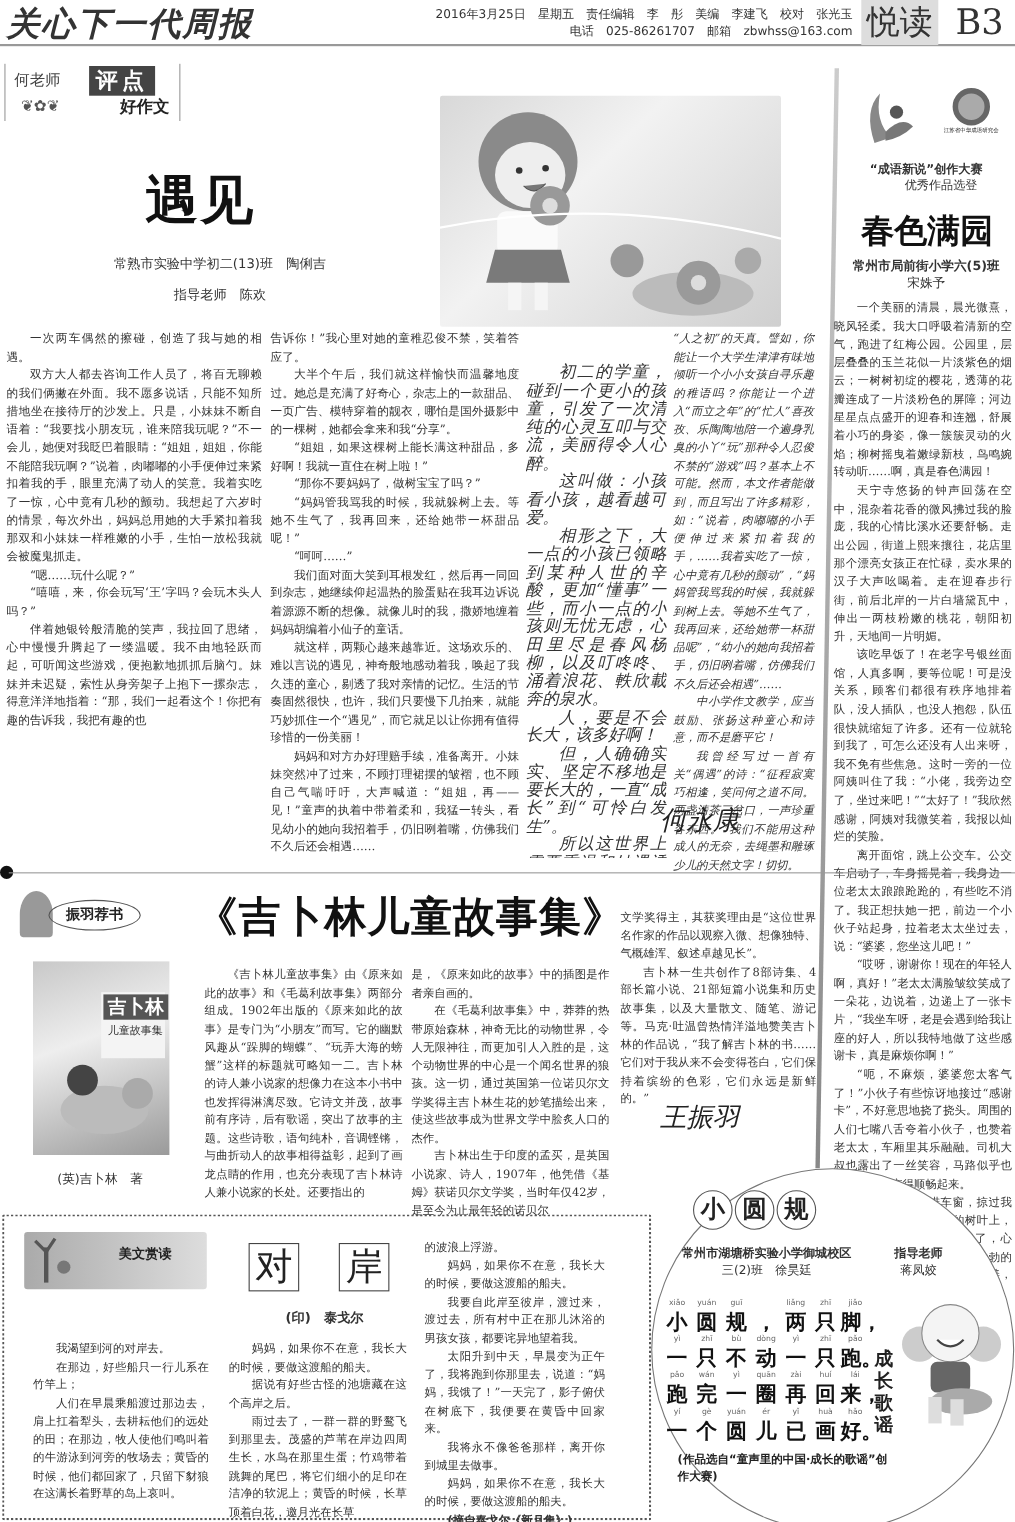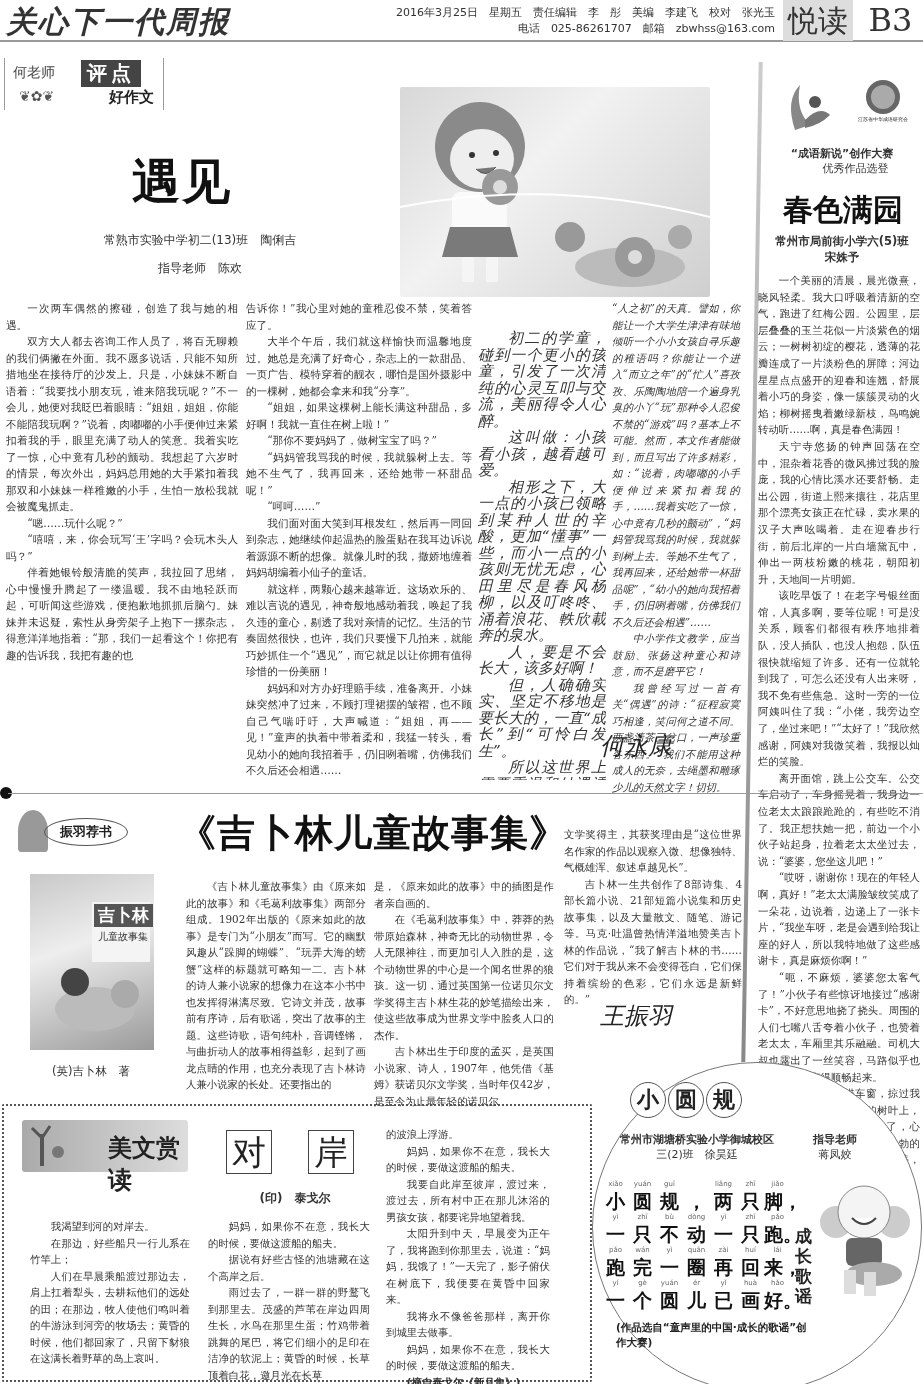--- a/index.html
+++ b/index.html
@@ -122,21 +122,21 @@
     </svg>
 </div>
 <div class="abs" style="left:858px;top:80px;width:50px;height:55px;text-align:center">
   <div style="width:34px;height:34px;margin:0 auto;border-radius:50%;border:5px solid #666;background:#aaa"></div>
   <div style="font-size:5px;line-height:6px;margin-top:2px">江苏省中华成语研究会</div>
 </div>
 <div class="abs cap" style="left:762px;top:146px;width:160px;font-weight:bold;font-size:11px">“成语新说”创作大赛</div>
 <div class="abs cap" style="left:762px;top:161px;width:187px;font-weight:normal;font-size:11px">优秀作品选登</div>
 <div class="abs title-big" style="left:768px;top:190px;width:150px;text-align:center;font-size:30px">春色满园</div>
 <div class="abs cap" style="left:762px;top:234px;width:160px;font-weight:bold;font-size:11.5px">常州市局前街小学六(5)班</div>
-<div class="abs cap" style="left:762px;top:250px;width:160px;font-weight:bold;font-size:11.5px">宋姝予</div>
+<div class="abs cap" style="left:762px;top:250px;width:160px;font-weight:normal;font-size:11.5px">宋姝予</div>
 <div class="abs col" style="left:758px;top:272px;width:162px;font-size:10.4px;line-height:16.6px">
   <p>一个美丽的清晨，晨光微熹，晓风轻柔。我大口呼吸着清新的空气，跑进了红梅公园。公园里，层层叠叠的玉兰花似一片淡紫色的烟云；一树树初绽的樱花，透薄的花瓣连成了一片淡粉色的屏障；河边星星点点盛开的迎春和连翘，舒展着小巧的身姿，像一簇簇灵动的火焰；柳树摇曳着嫩绿新枝，鸟鸣婉转动听……啊，真是春色满园！</p>
   <p>天宁寺悠扬的钟声回荡在空中，混杂着花香的微风拂过我的脸庞，我的心情比溪水还要舒畅。走出公园，街道上熙来攘往，花店里那个漂亮女孩正在忙碌，卖水果的汉子大声吆喝着。走在迎春步行街，前后北岸的一片白墙黛瓦中，伸出一两枝粉嫩的桃花，朝阳初升，天地间一片明媚。</p>
   <p>该吃早饭了！在老字号银丝面馆，人真多啊，要等位呢！可是没关系，顾客们都很有秩序地排着队，没人插队，也没人抱怨，队伍很快就缩短了许多。还有一位就轮到我了，可怎么还没有人出来呀，我不免有些焦急。这时一旁的一位阿姨叫住了我：“小佬，我旁边空了，坐过来吧！”“太好了！”我欣然感谢，阿姨对我微笑着，我报以灿烂的笑脸。</p>
   <p>离开面馆，跳上公交车。公交车启动了，车身摇晃着，我身边一位老太太踉踉跄跄的，有些吃不消了。我正想扶她一把，前边一个小伙子站起身，拉着老太太坐过去，说：“婆婆，您坐这儿吧！”</p>
   <p>“哎呀，谢谢你！现在的年轻人啊，真好！”老太太满脸皱纹笑成了一朵花，边说着，边递上了一张卡片，“我坐车呀，老是会遇到给我让座的好人，所以我特地做了这些感谢卡，真是麻烦你啊！”</p>
   <p>“呃，不麻烦，婆婆您太客气了！”小伙子有些惊讶地接过“感谢卡”，不好意思地挠了挠头。周围的人们七嘴八舌夸着小伙子，也赞着老太太，车厢里其乐融融。司机大叔也露出了一丝笑容，马路似乎也不塞车了，变得顺畅起来。</p>
   <p>凉风调皮地钻进车窗，掠过我的发梢，阳光洒在路旁的树叶上，一闪一闪的，我开心地笑了，心想，常州真美啊，像个生机勃勃的大花园！景美，人也美，心更美，真是春色满园！</p>
 </div>
 
@@ -177,21 +177,21 @@
 
 <div class="abs dashbox"></div>
 <div class="abs" style="left:22px;top:1120px;width:166px;height:52px;background:linear-gradient(90deg,#aaa,#ddd);border-radius:3px">
   <div class="abs" style="left:8px;top:4px;width:36px;height:44px">
     <svg width="36" height="44" viewBox="0 0 36 44">
         <rect x="10" y="10" width="4" height="32" fill="#555"></rect>
         <path d="M2 4 L12 14 M20 2 L12 14" stroke="#555" stroke-width="3"></path>
         <circle cx="28" cy="28" r="6" fill="#777"></circle>
       </svg>
   </div>
-  <div class="abs" style="left:86px;top:12px;font-size:24px;font-weight:bold;font-family:'DejaVu Sans',sans-serif;color:#222">美文赏读</div>
+  <div class="abs" style="left:86px;top:12px;font-size:12px;font-weight:bold;font-family:'DejaVu Sans',sans-serif;color:#222">美文赏读</div>
 </div>
 <div class="abs" style="left:226px;top:1130px;width:46px;height:44px;border:1px solid #444;text-align:center;line-height:42px;font-size:34px;font-family:'DejaVu Sans',sans-serif">对</div>
 <div class="abs" style="left:308px;top:1130px;width:46px;height:44px;border:1px solid #444;text-align:center;line-height:42px;font-size:34px;font-family:'DejaVu Sans',sans-serif">岸</div>
 <div class="abs cap" style="left:230px;top:1190px;width:130px;font-weight:bold;font-size:12px">(印)　泰戈尔</div>
 
 <div class="abs col" style="left:30px;top:1218px;width:160px;font-size:10.4px">
   <p>我渴望到河的对岸去。</p>
   <p>在那边，好些船只一行儿系在竹竿上；</p>
   <p>人们在早晨乘船渡过那边去，肩上扛着犁头，去耕耘他们的远处的田；在那边，牧人使他们鸣叫着的牛游泳到河旁的牧场去；黄昏的时候，他们都回家了，只留下豺狼在这满长着野草的岛上哀叫。</p>
 </div>

